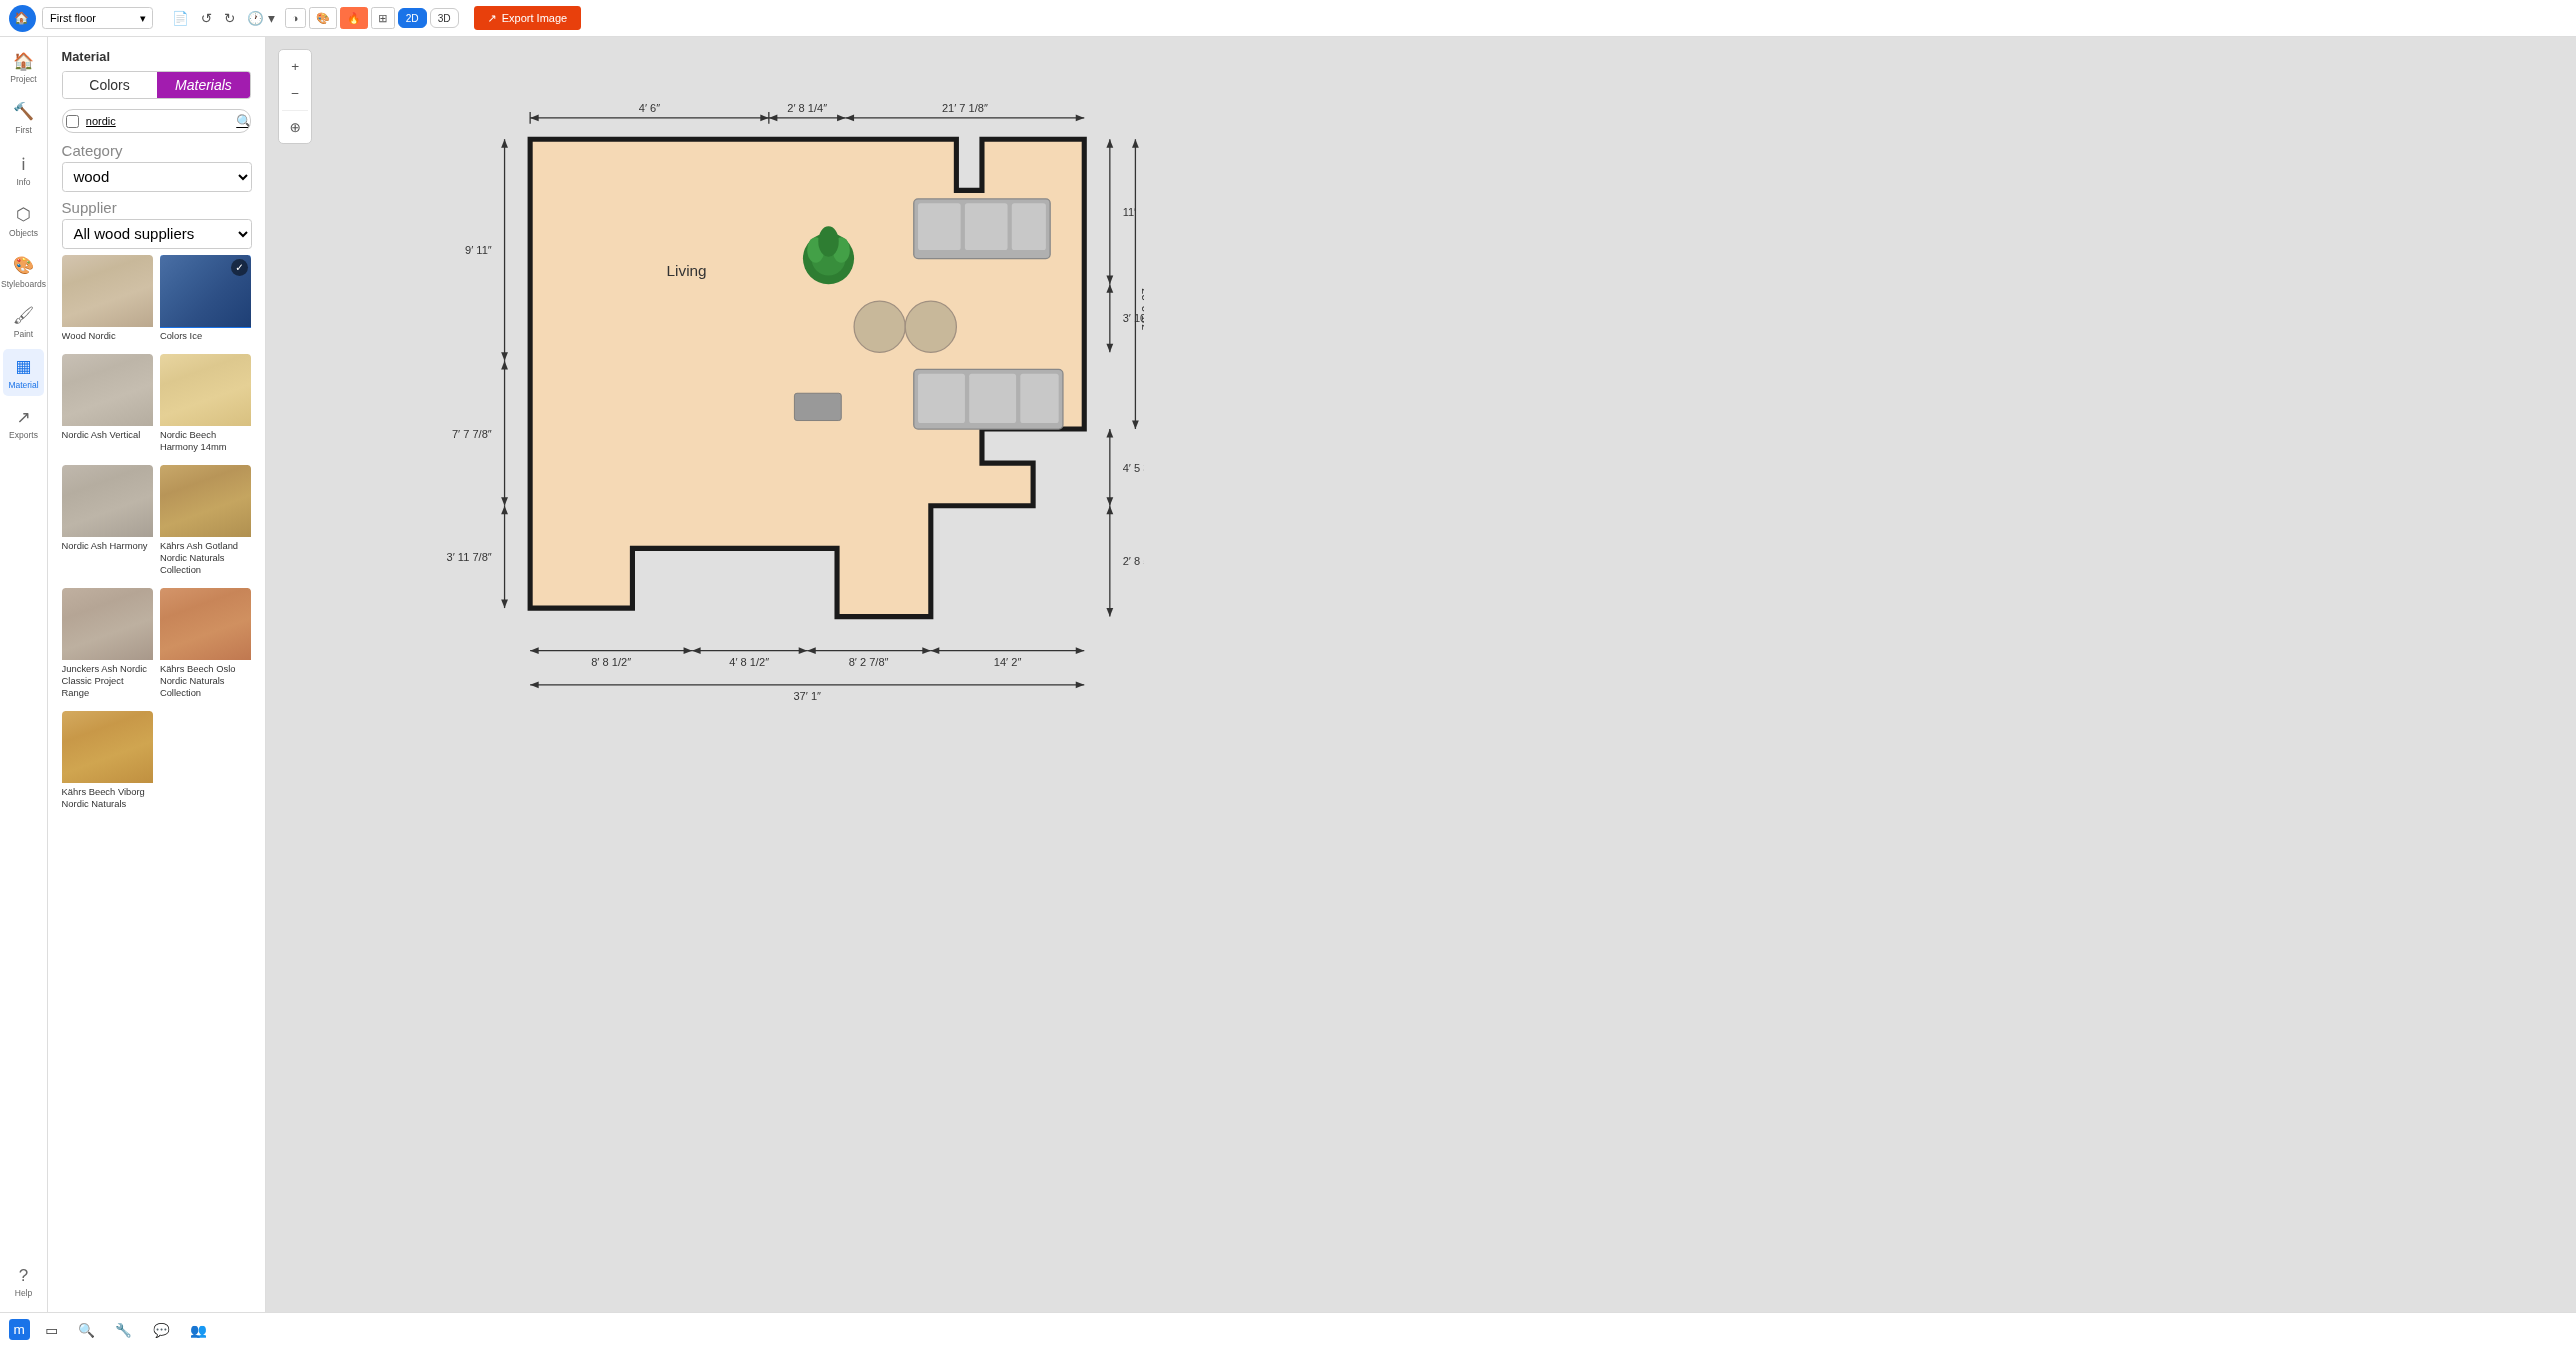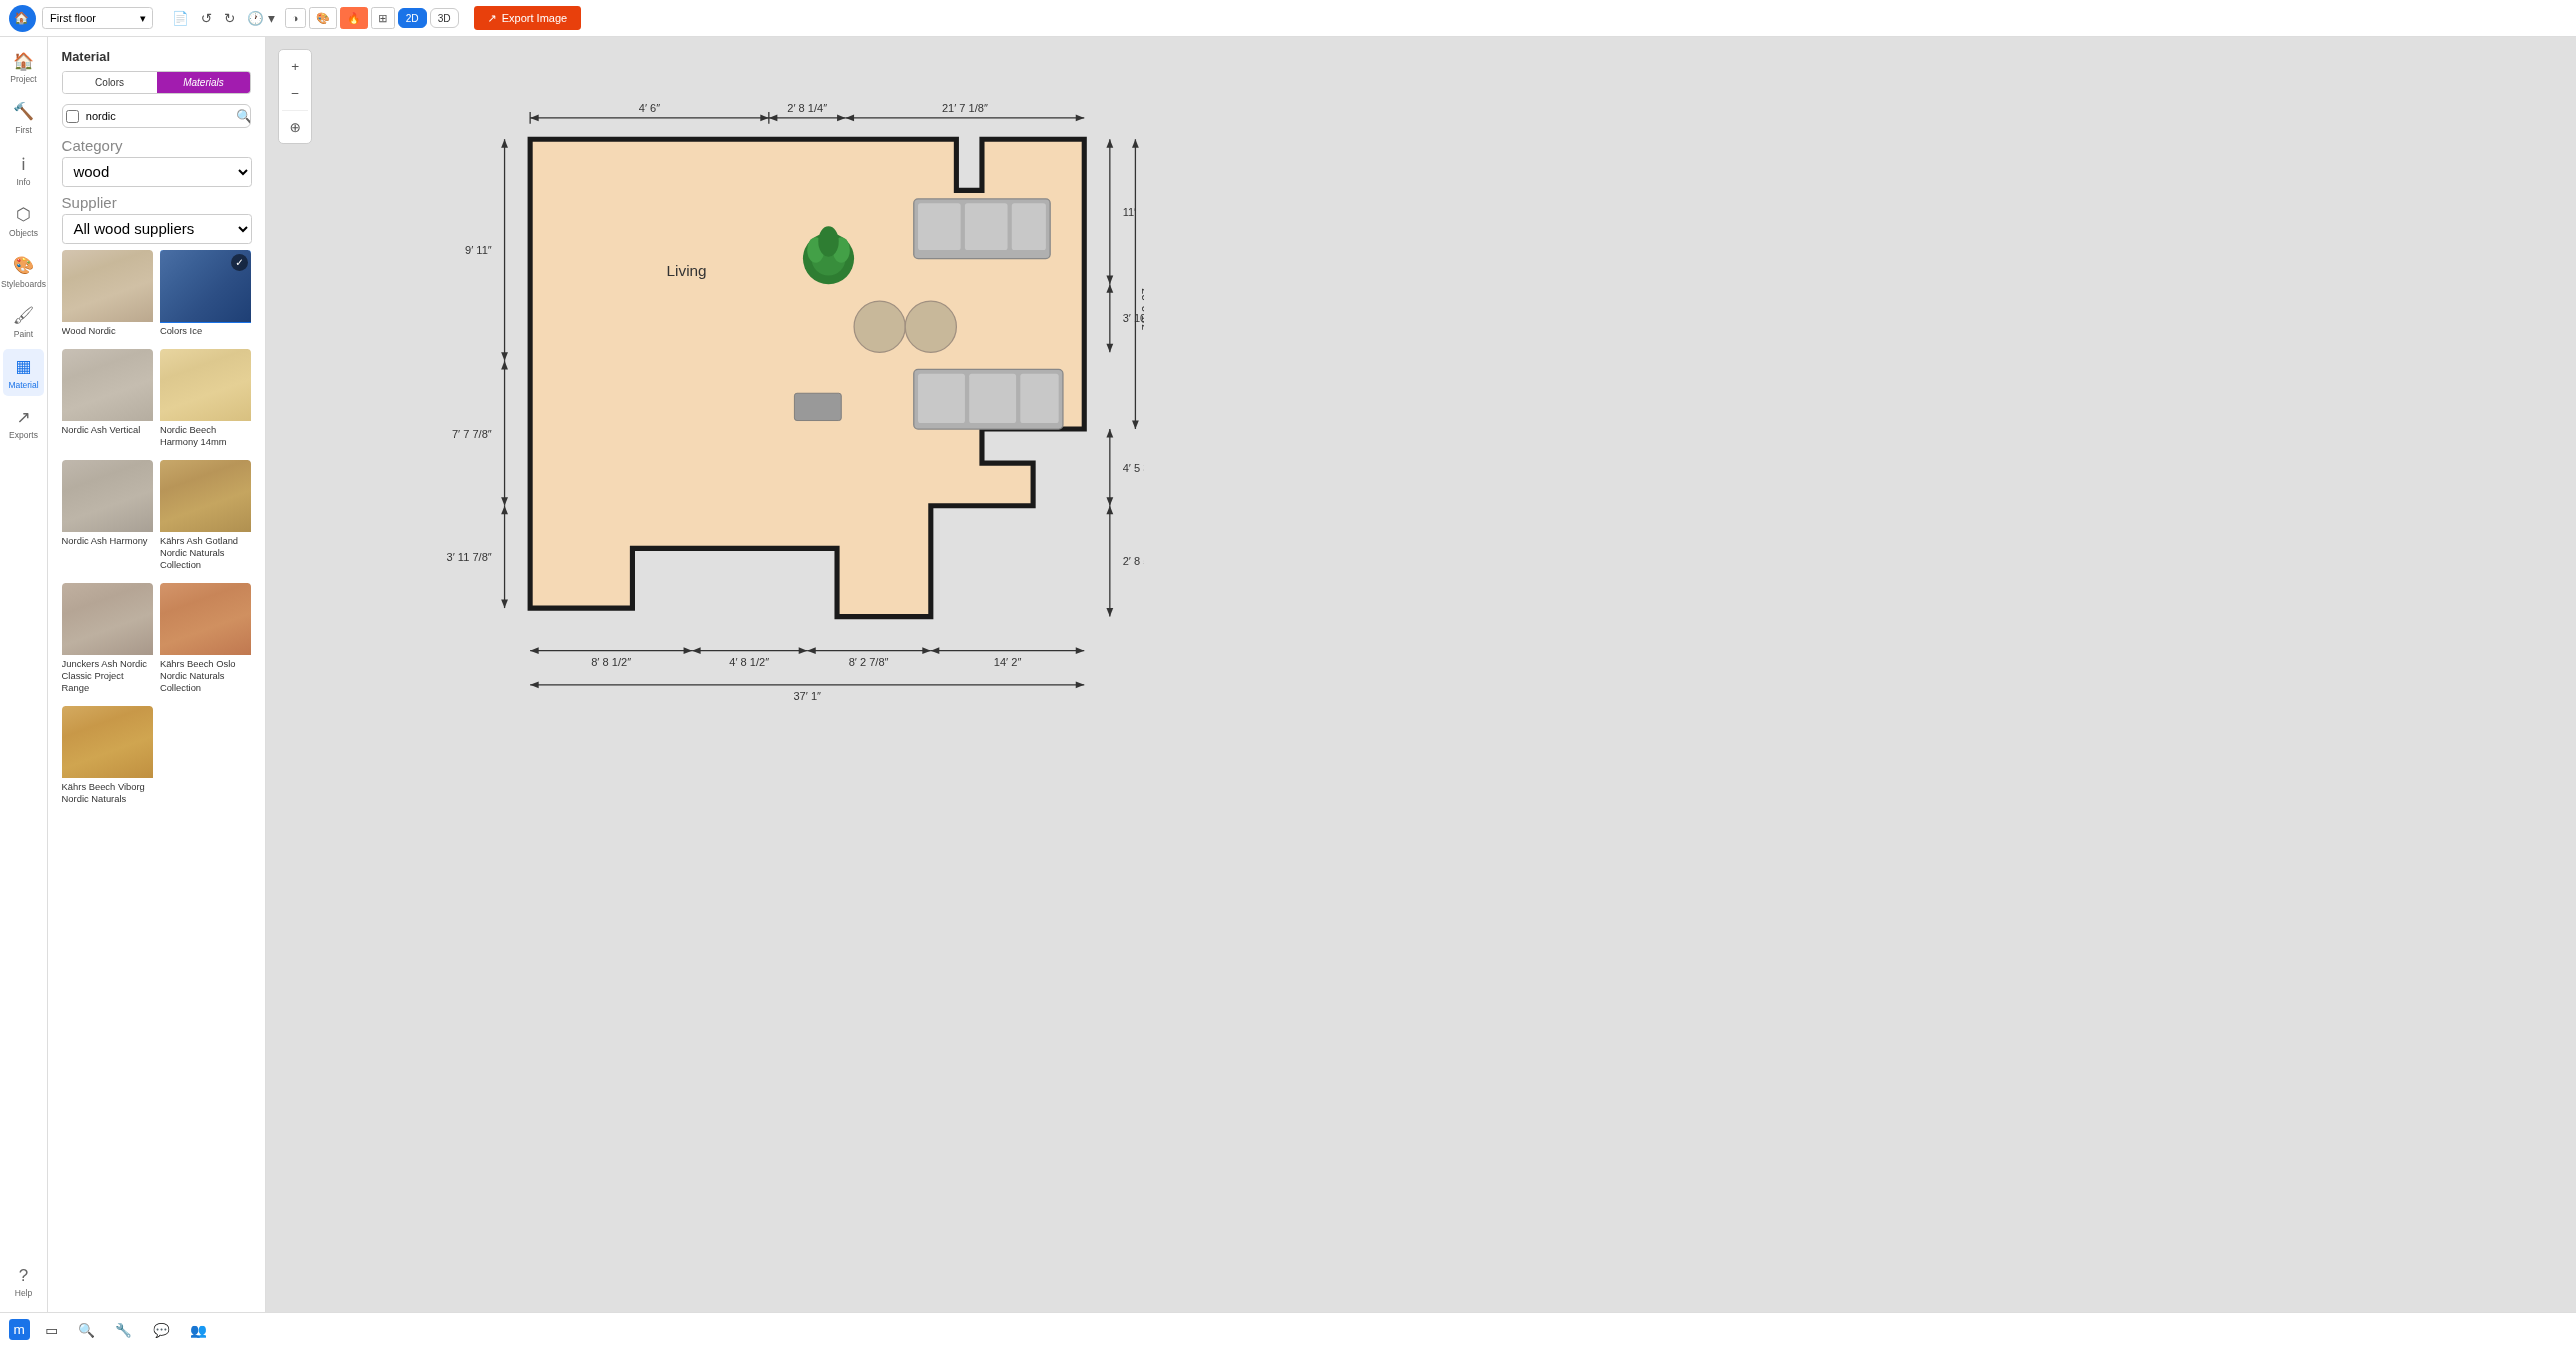--- a/index.html
+++ b/index.html
@@ -137,33 +137,34 @@
       display: flex;
       margin: 0 13.6px 10.2px;
       border: 0.9px solid #ccc;
       border-radius: 3.4px;
       overflow: hidden;
     }
     .panel-tab {
       flex: 1;
       padding: 5.1px 0;
       text-align: center;
-      font-size: 10px;
+      font-size: 14px;
       cursor: pointer;
       background: #fff;
       color: #333;
       border: none;
     }
     .panel-tab.active { background: #a21caf; color: white; font-style: italic; }
     .search-row {
       display: flex;
       margin: 0 13.6px 8.5px;
       border: 0.9px solid #ccc;
-      border-radius: 6px;
+      border-radius: 11px;
       overflow: hidden;
+      text-decoration: underline;
     }
     .search-checkbox {
       width: 15.3px; height: 15.3px;
       margin: 3.4px;
     }
     .search-input {
       flex: 1;
       border: none;
       outline: none;
       padding: 4.3px 3.4px;

